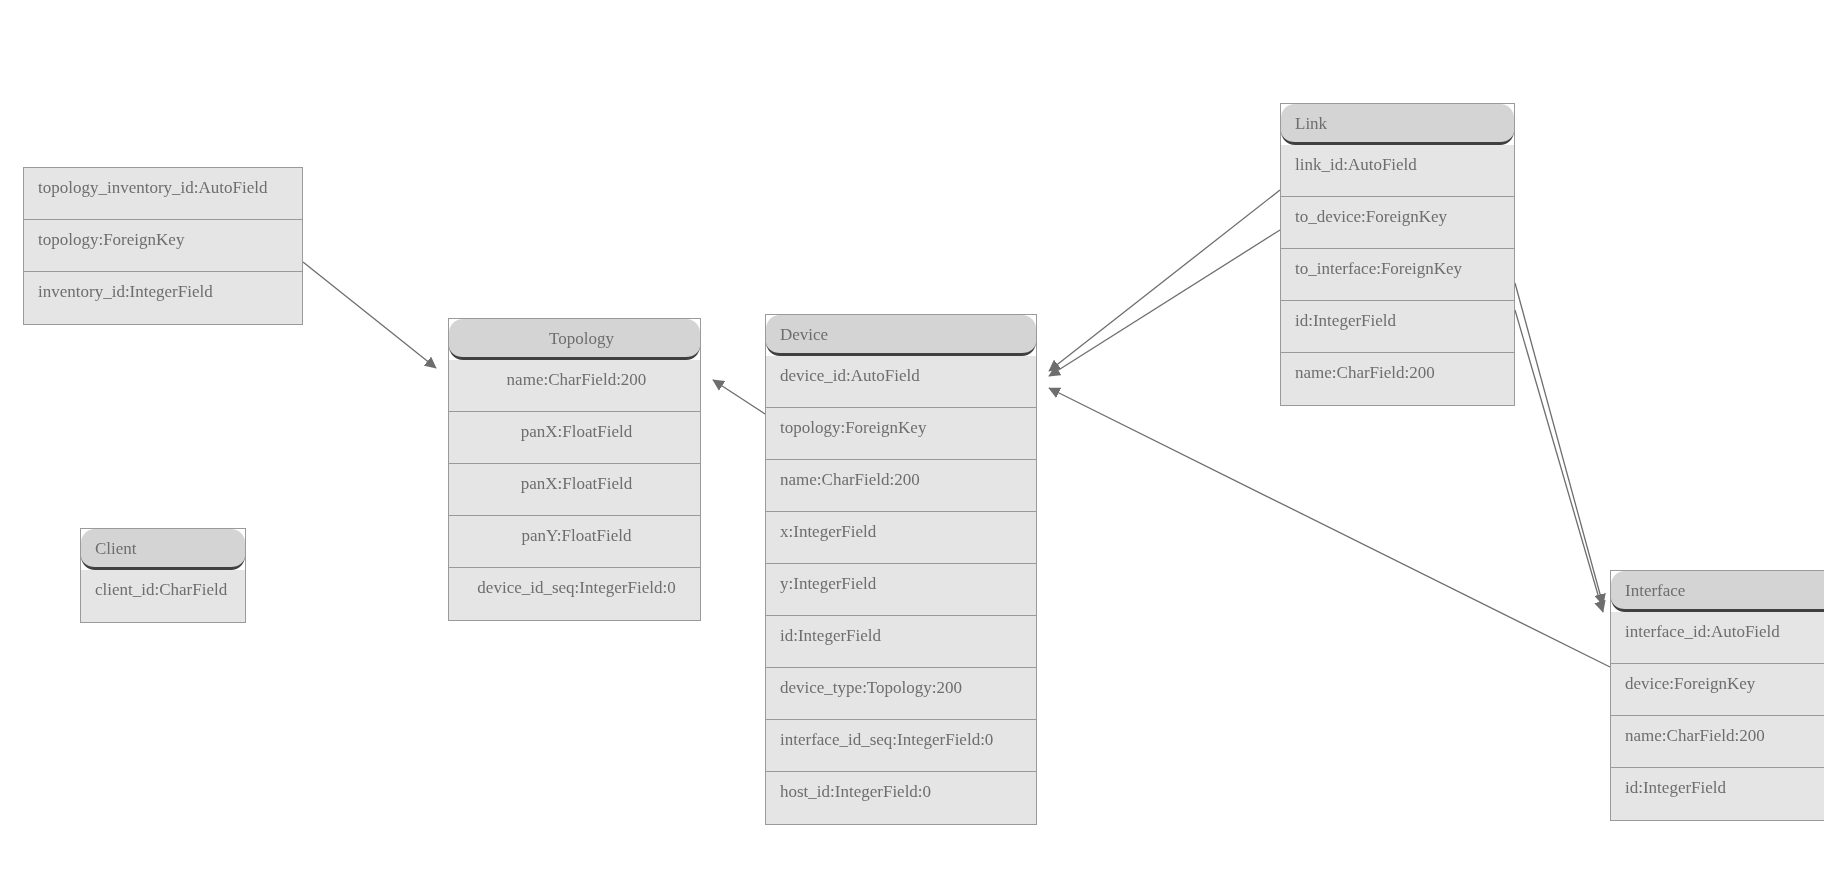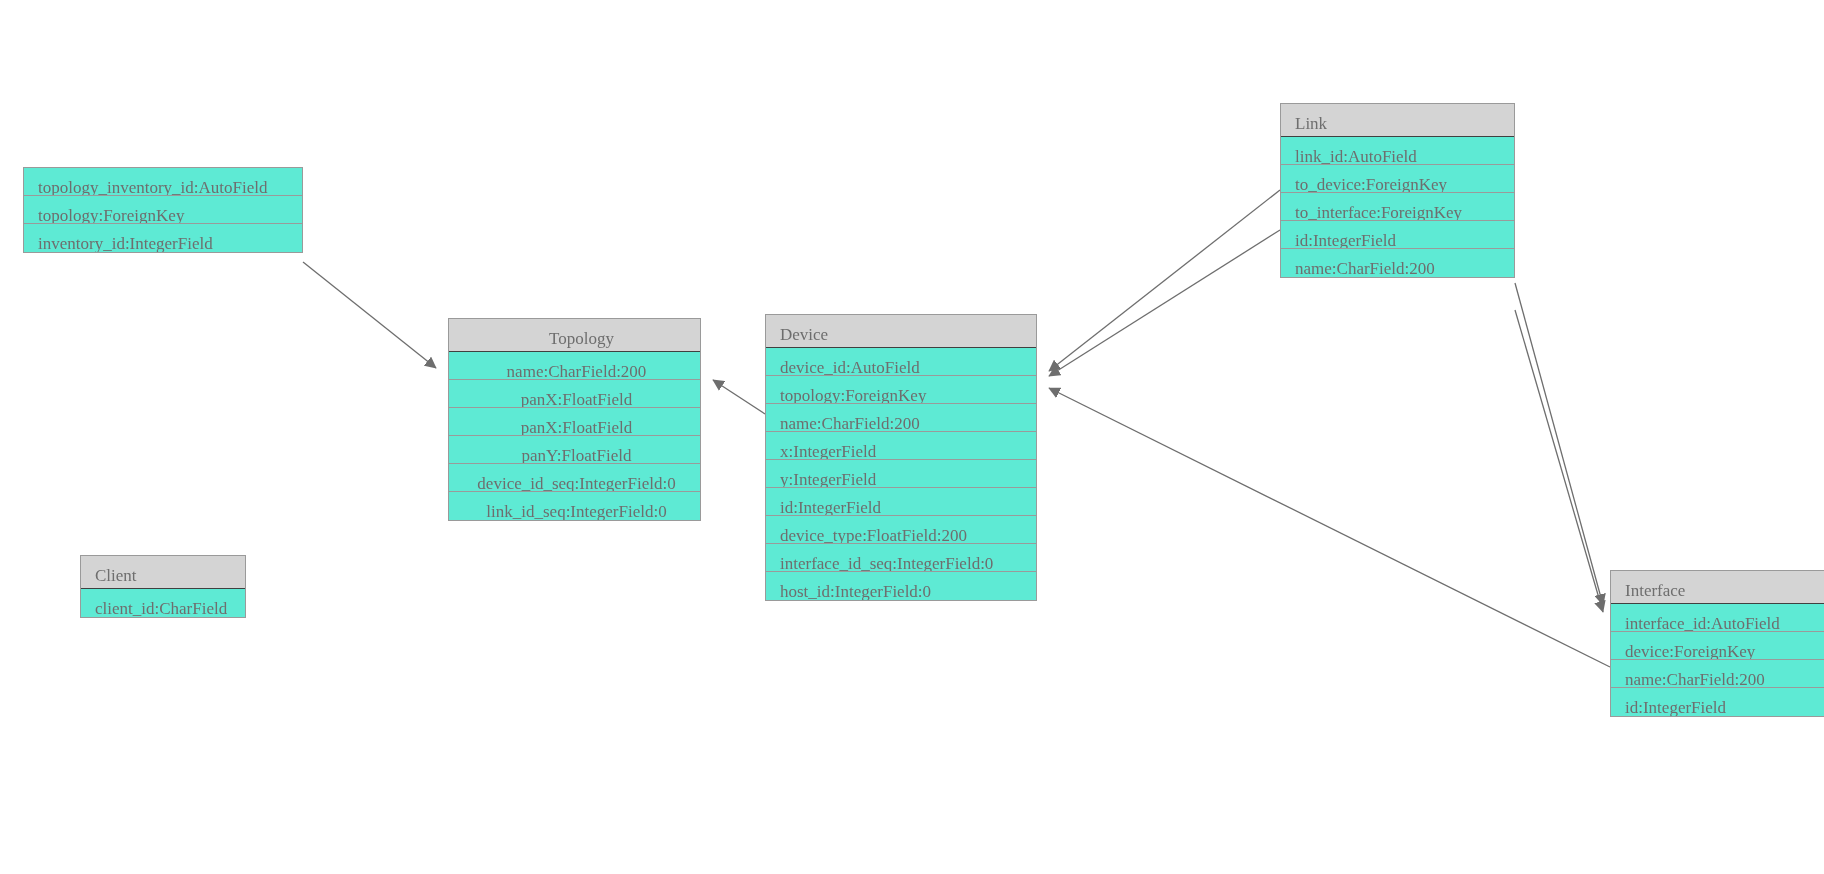--- a/index.html
+++ b/index.html
@@ -27,43 +27,44 @@
   .entity {
     position: absolute;
     box-sizing: border-box;
     border: 1px solid #9a9a9a;
     background: #ffffff;
     z-index: 3;
   }
   .entity-title {
     box-sizing: border-box;
     background: #d4d4d4;
-    border-bottom: 1px solid #404040;
+    border-bottom: 3px solid #404040;
     color: #6e6e6e;
     font-size: 17px;
     line-height: 40px;
-    height: 33px;
+    height: 41px;
     padding: 0 0 0 14px;
     white-space: nowrap;
     overflow: hidden;
+    border-radius: 14px;
   }
   .entity-rows {
     display: block;
   }
   .entity-row {
     box-sizing: border-box;
     border-bottom: 1px solid #9a9a9a;
     color: #6e6e6e;
     font-size: 17px;
     line-height: 39px;
-    height: 28px;
+    height: 52px;
     padding: 0 10px 0 14px;
     white-space: nowrap;
     overflow: hidden;
-    background: #5eead4;
+    background: #e5e5e5;
   }
   .entity-row:last-child {
     border-bottom: none;
   }
 </style>
 </head>
 <body>
 
 <div id="canvas">
 
@@ -85,49 +86,48 @@
   </svg>
 
   <div class="entity" style="left:23px; top:167px; width:280px;">
     <div class="entity-rows">
         <div class="entity-row">topology_inventory_id:AutoField</div>
         <div class="entity-row">topology:ForeignKey</div>
         <div class="entity-row">inventory_id:IntegerField</div>
       </div>
   </div>
 
-  <div class="entity" style="left:80px; top:528px; width:166px;margin-top:27px;">
+  <div class="entity" style="left:80px; top:528px; width:166px;">
     <div class="entity-title">Client</div>
     <div class="entity-rows">
         <div class="entity-row">client_id:CharField</div>
       </div>
   </div>
 
   <div class="entity" style="left:448px; top:318px; width:253px;text-align:center;">
     <div class="entity-title">Topology</div>
     <div class="entity-rows">
         <div class="entity-row">name:CharField:200</div>
         <div class="entity-row">panX:FloatField</div>
         <div class="entity-row">panX:FloatField</div>
         <div class="entity-row">panY:FloatField</div>
         <div class="entity-row">device_id_seq:IntegerField:0</div>
-        <div class="entity-row">link_id_seq:IntegerField:0</div>
       </div>
   </div>
 
   <div class="entity" style="left:765px; top:314px; width:272px;font-family:Liberation Serif, serif;">
     <div class="entity-title">Device</div>
     <div class="entity-rows">
         <div class="entity-row">device_id:AutoField</div>
         <div class="entity-row">topology:ForeignKey</div>
         <div class="entity-row">name:CharField:200</div>
         <div class="entity-row">x:IntegerField</div>
         <div class="entity-row">y:IntegerField</div>
         <div class="entity-row">id:IntegerField</div>
-        <div class="entity-row">device_type:FloatField:200</div>
+        <div class="entity-row">device_type:Topology:200</div>
         <div class="entity-row">interface_id_seq:IntegerField:0</div>
         <div class="entity-row">host_id:IntegerField:0</div>
       </div>
   </div>
 
   <div class="entity" style="left:1280px; top:103px; width:235px;">
     <div class="entity-title">Link</div>
     <div class="entity-rows">
         <div class="entity-row">link_id:AutoField</div>
         <div class="entity-row">to_device:ForeignKey</div>

